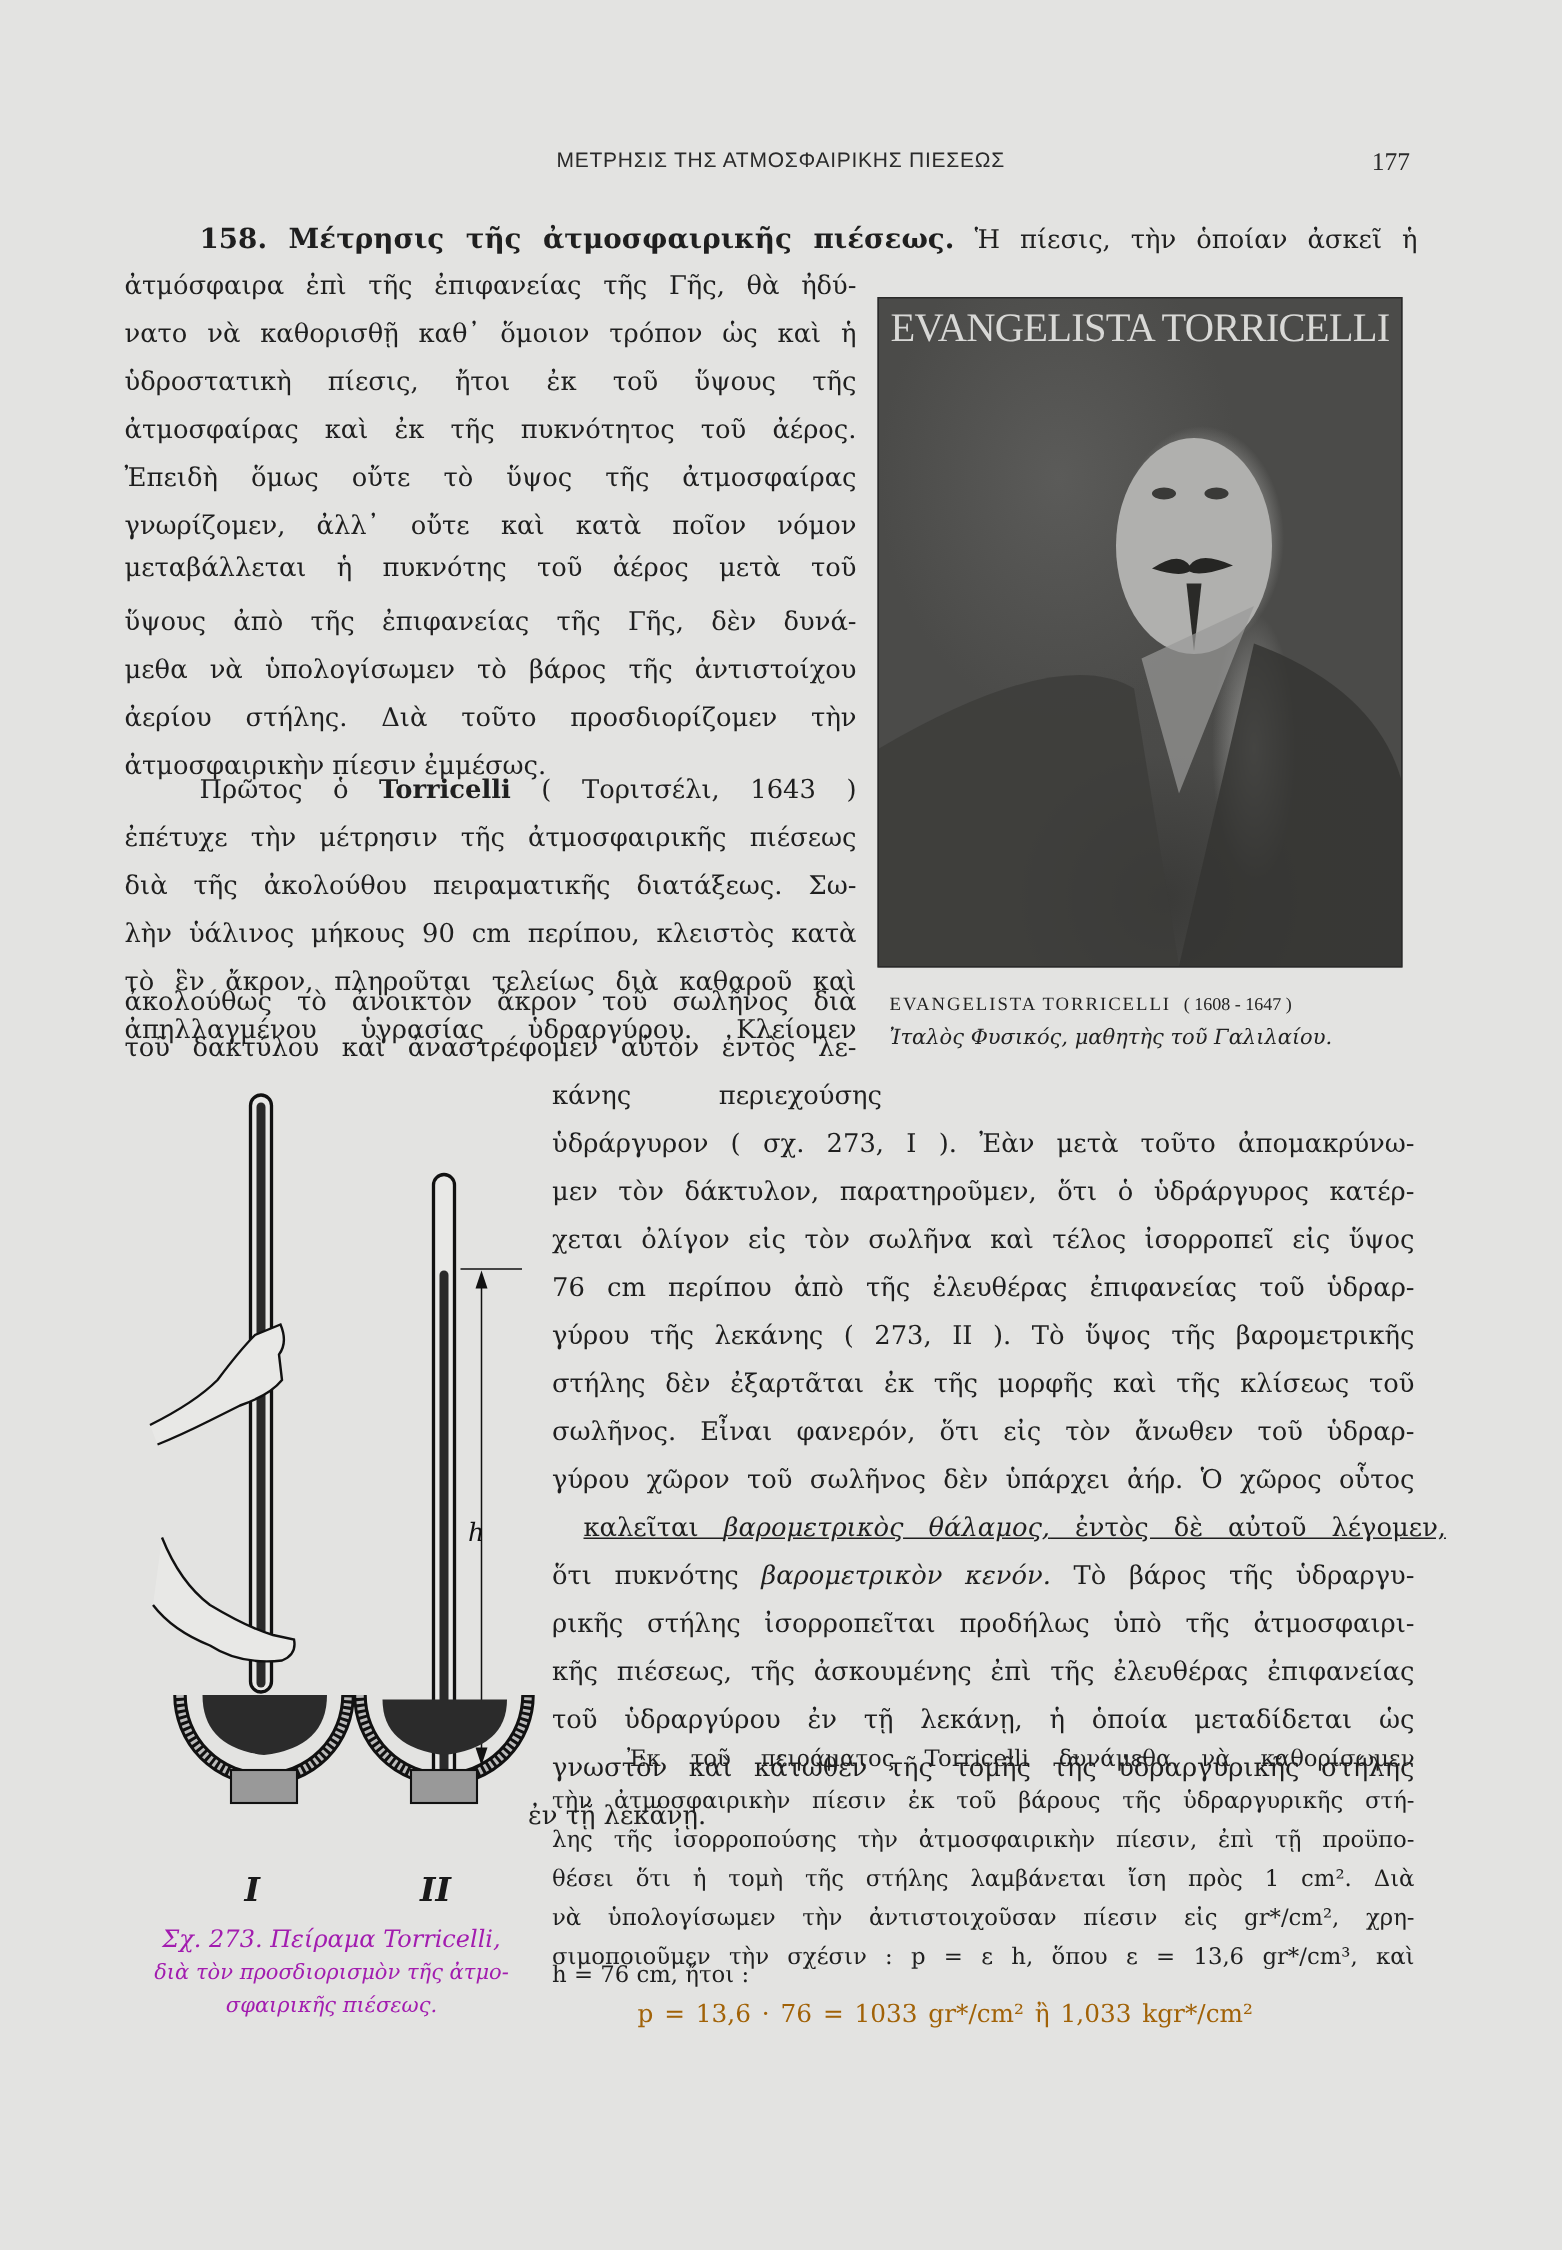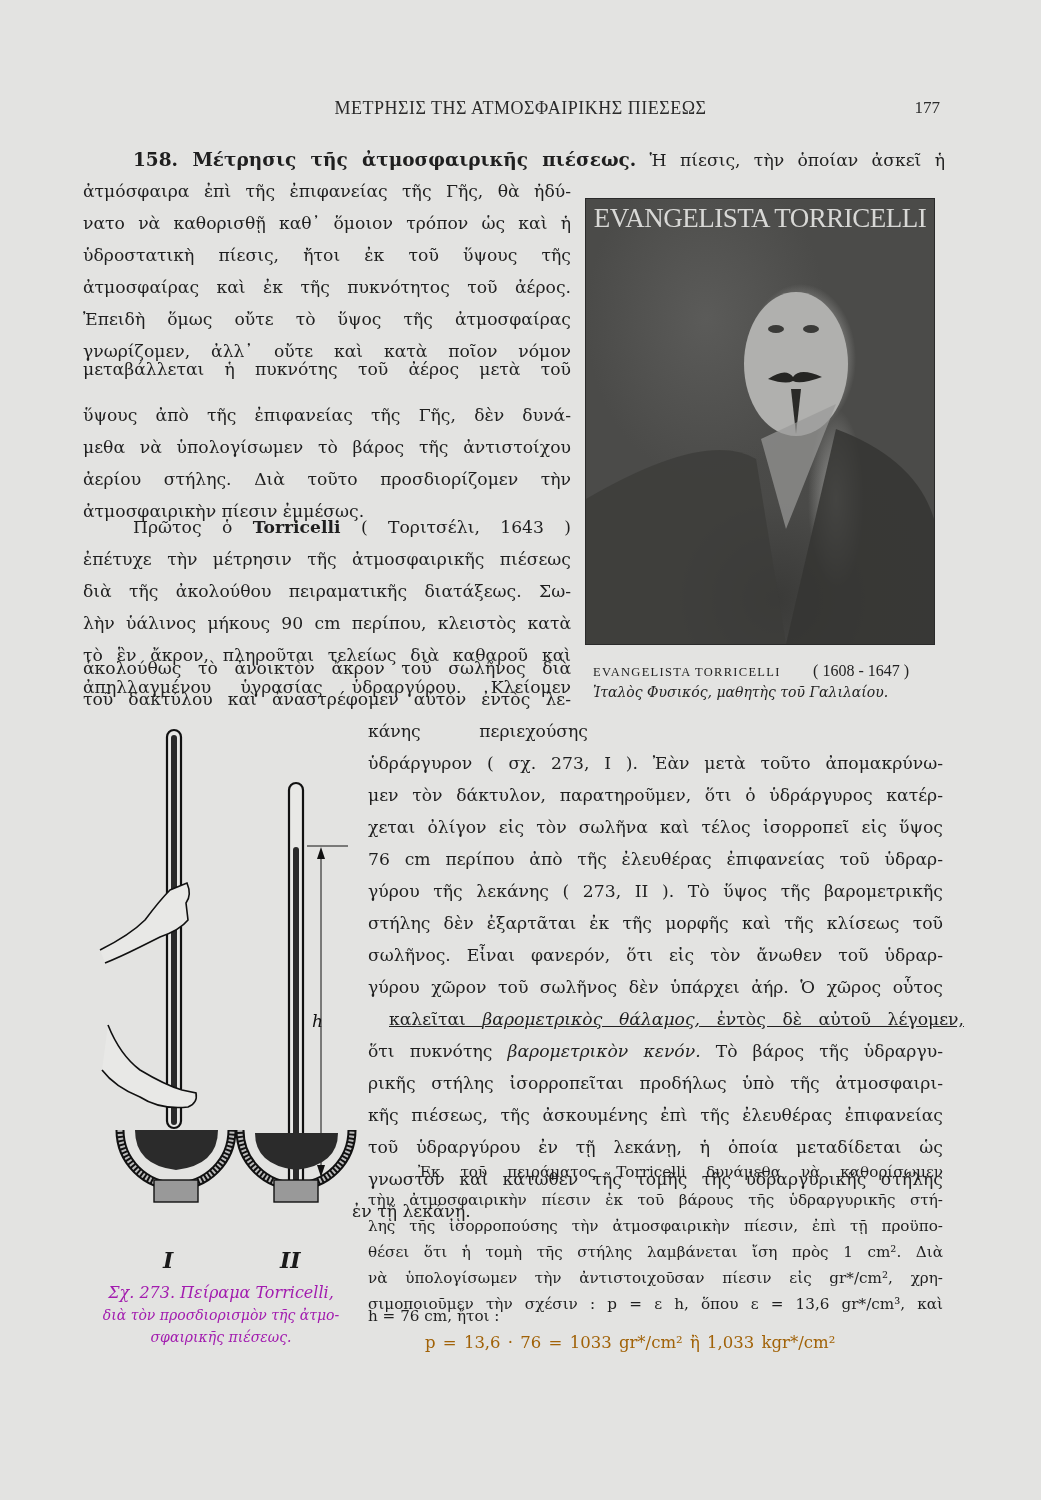--- a/index.html
+++ b/index.html
@@ -5,21 +5,21 @@
   html, body { margin:0; padding:0; }
   body {
     width:1041px; height:1500px; position:relative; overflow:hidden;
     background:#e3e3e1;
     font-family:"DejaVu Serif","Liberation Serif",serif;
     color:#1e1e1e;
   }
   .abs { position:absolute; }
   .running-head {
     left:0; width:1041px; top:98px; text-align:center;
-    font-family:Liberation Serif, serif; font-size:18px; letter-spacing:0.5px; color:#2a2a2a;
+    font-family:Liberation Sans, sans-serif; font-size:14px; letter-spacing:0.5px; color:#2a2a2a;
   }
   .page-num {
     left:900px; top:98px; width:40px; text-align:right;
     font-family:"Liberation Serif",serif; font-size:17px; color:#2a2a2a;
   }
   .line {
     position:absolute; white-space:nowrap;
     font-family:"DejaVu Serif",serif; font-size:17.2px; color:#1f1f1f;
     text-align:justify; text-align-last:justify;
   }
@@ -73,21 +73,21 @@
   <span>Ἡ πίεσις, τὴν ὁποίαν ἀσκεῖ ἡ</span>
 </div>
 
 <div>
   <div class="line" style="left:83px; top:181px; width:488px;">ἀτμόσφαιρα ἐπὶ τῆς ἐπιφανείας τῆς Γῆς, θὰ ἠδύ-</div>
   <div class="line" style="left:83px; top:213px; width:488px;">νατο νὰ καθορισθῇ καθ᾽ ὅμοιον τρόπον ὡς καὶ ἡ</div>
   <div class="line" style="left:83px; top:245px; width:488px;">ὑδροστατικὴ πίεσις, ἤτοι ἐκ τοῦ ὕψους τῆς</div>
   <div class="line" style="left:83px; top:277px; width:488px;">ἀτμοσφαίρας καὶ ἐκ τῆς πυκνότητος τοῦ ἀέρος.</div>
   <div class="line" style="left:83px; top:309px; width:488px;">Ἐπειδὴ ὅμως οὔτε τὸ ὕψος τῆς ἀτμοσφαίρας</div>
   <div class="line" style="left:83px; top:341px; width:488px;">γνωρίζομεν, ἀλλ᾽ οὔτε καὶ κατὰ ποῖον νόμον</div>
-  <div class="line" style="left:83px; top:359px; width:488px;">μεταβάλλεται ἡ πυκνότης τοῦ ἀέρος μετὰ τοῦ</div>
+  <div class="line" style="left:83px; top:369px; width:488px;">μεταβάλλεται ἡ πυκνότης τοῦ ἀέρος μετὰ τοῦ</div>
   <div class="line" style="left:83px; top:405px; width:488px;">ὕψους ἀπὸ τῆς ἐπιφανείας τῆς Γῆς, δὲν δυνά-</div>
   <div class="line" style="left:83px; top:437px; width:488px;">μεθα νὰ ὑπολογίσωμεν τὸ βάρος τῆς ἀντιστοίχου</div>
   <div class="line" style="left:83px; top:469px; width:488px;">ἀερίου στήλης. Διὰ τοῦτο προσδιορίζομεν τὴν</div>
   <div class="line last" style="left:83px; top:501px; width:488px;">ἀτμοσφαιρικὴν πίεσιν ἐμμέσως.</div>
 </div>
 
 <div>
   <div class="line" style="left:133px; top:519px; width:438px; top:517px;">
     <span>Πρῶτος ὁ </span><span class="bold">Torricelli</span><span> ( Τοριτσέλι, 1643 )</span>
   </div>
@@ -141,21 +141,21 @@
     <ellipse cx="225" cy="130" rx="8" ry="4" fill="#3a3a38"></ellipse>
     <path d="M182 180 Q200 168 207 178 Q214 168 236 178 Q214 186 207 182 Q200 186 182 180 Z" fill="#252523"></path>
     <path d="M205 190 L210 235 L215 190 Z" fill="#2a2a28"></path>
     <path d="M175 240 L250 205 L200 330 Z" fill="#9a9a98" opacity="0.7"></path>
     <path d="M0 300 Q120 230 170 260 L200 445 L0 445 Z" fill="#3c3c3a" opacity="0.8"></path>
     <path d="M250 230 Q330 260 348 320 L348 445 L200 445 Z" fill="#353533" opacity="0.85"></path>
   </svg>
 </div>
 <div class="abs portrait-caption-1">
   <span>EVANGELISTA TORRICELLI</span>
-  <span style="letter-spacing:0;font-size:16px;margin-left:28px">( 1608 - 1647 )</span>
+  <span style="letter-spacing:0;font-size:12px;margin-left:4px">( 1608 - 1647 )</span>
 </div>
 <div class="abs portrait-caption-2">Ἰταλὸς Φυσικός, μαθητὴς τοῦ Γαλιλαίου.</div>
 
 <svg class="abs" style="left:90px; top:725px;" width="270" height="520" viewBox="0 0 270 520">
 
   <g>
     <rect x="77" y="5" width="14" height="398" rx="7" fill="#e8e8e6" stroke="#111" stroke-width="2.2"></rect>
     <rect x="81" y="10" width="6" height="390" rx="3" fill="#2a2a2a"></rect>
   </g>
 

